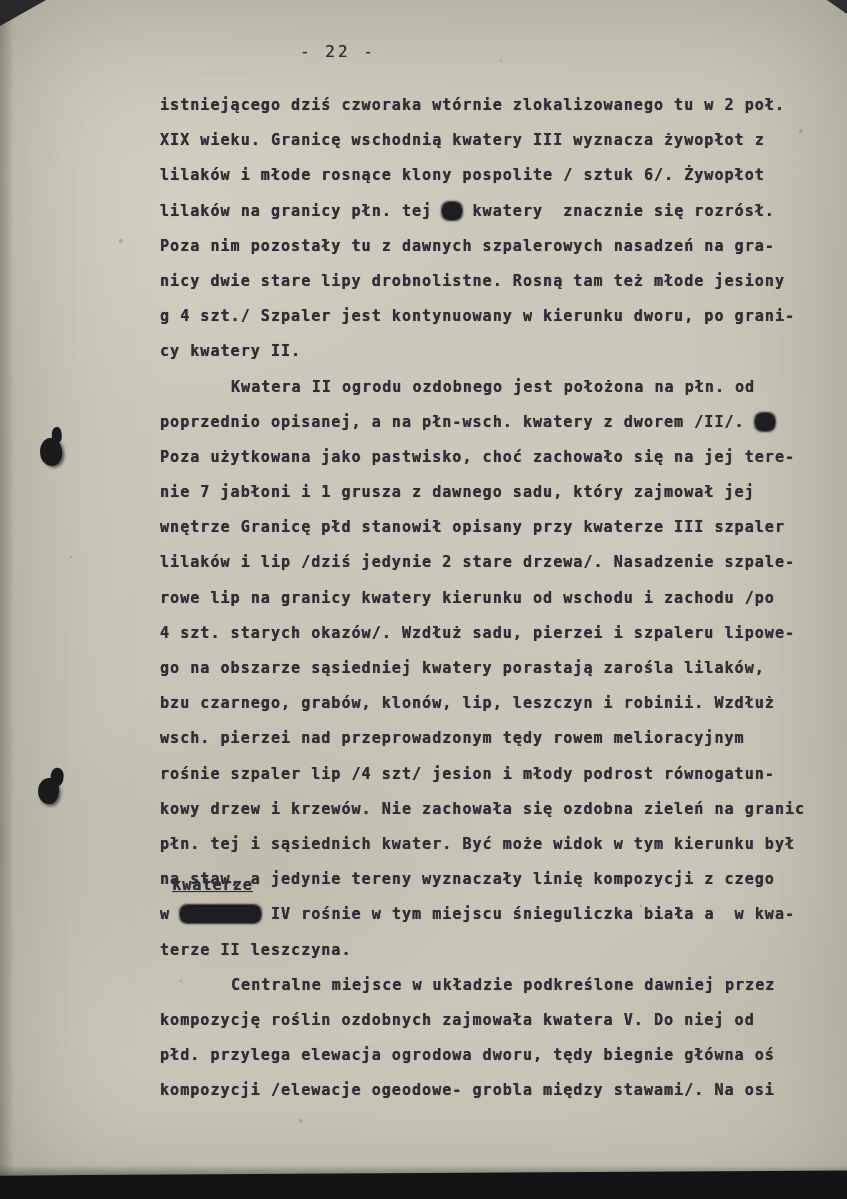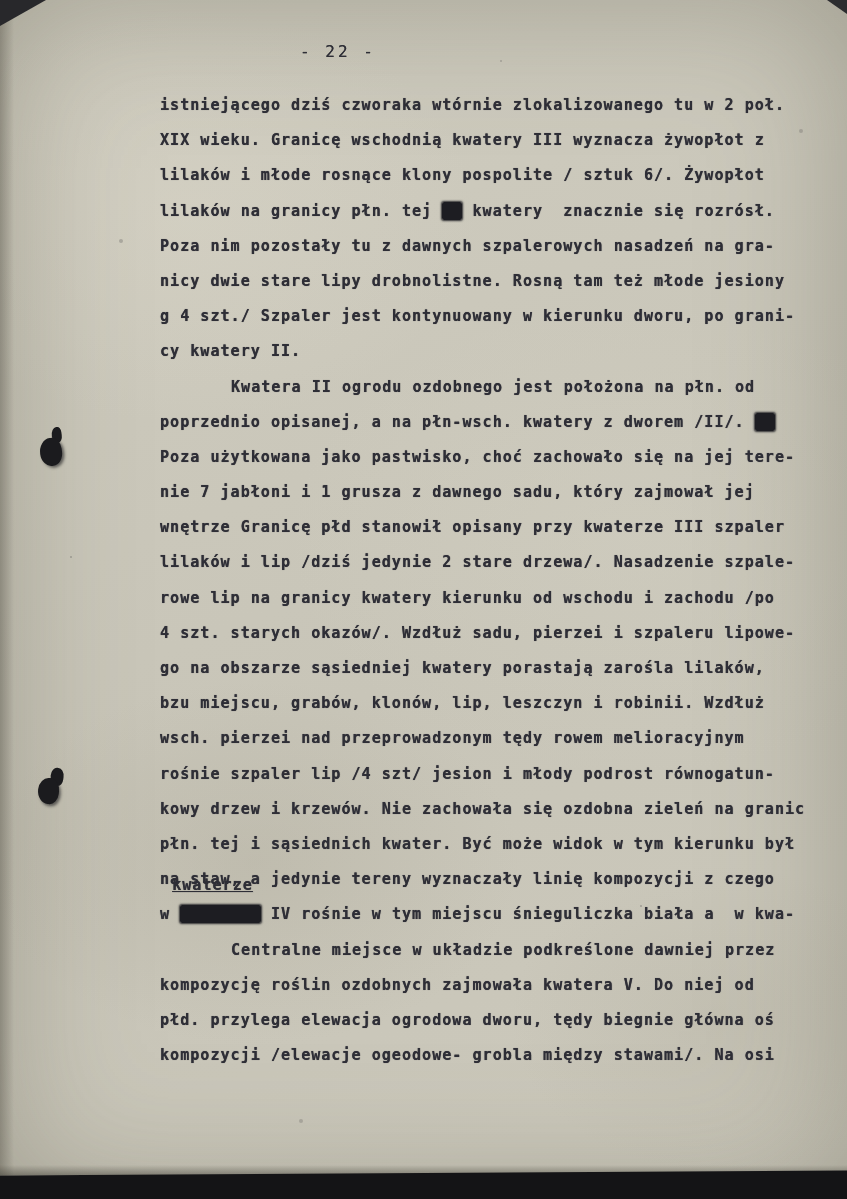--- a/index.html
+++ b/index.html
@@ -90,21 +90,21 @@
     letter-spacing:1.05px;
     text-shadow:0 0 0.7px rgba(42,42,52,0.8), 0.4px 0.4px 0 rgba(42,42,52,0.25);
   }
   .line{
     height:35.2px;line-height:35.2px;
     white-space:pre;
   }
   .indent{padding-left:71px;}
   .blot{
     background:#1d1d22;color:transparent;
-    border-radius:2px;
+    border-radius:7px;
     box-shadow:0 0 2px 1px rgba(29,29,34,0.9);
     text-shadow:none;
   }
   .correction{position:relative;display:inline-block;}
   .above{
     position:absolute;left:-8px;top:-22px;
     height:20px;line-height:20px;
     color:var(--ink);
     text-decoration:underline;
     white-space:pre;
@@ -128,27 +128,28 @@
     <div class="line">cy kwatery II.</div>
     <div class="line indent">Kwatera II ogrodu ozdobnego jest położona na płn. od</div>
     <div class="line"><span>poprzednio opisanej, a na płn-wsch. kwatery z dworem /II/. </span><span class="blot">kd</span><span></span></div>
     <div class="line">Poza użytkowana jako pastwisko, choć zachowało się na jej tere-</div>
     <div class="line">nie 7 jabłoni i 1 grusza z dawnego sadu, który zajmował jej</div>
     <div class="line">wnętrze Granicę płd stanowił opisany przy kwaterze III szpaler</div>
     <div class="line">lilaków i lip /dziś jedynie 2 stare drzewa/. Nasadzenie szpale-</div>
     <div class="line">rowe lip na granicy kwatery kierunku od wschodu i zachodu /po</div>
     <div class="line">4 szt. starych okazów/. Wzdłuż sadu, pierzei i szpaleru lipowe-</div>
     <div class="line">go na obszarze sąsiedniej kwatery porastają zarośla lilaków,</div>
-    <div class="line">bzu miejscu, grabów, klonów, lip, leszczyn i robinii. Wzdłuż</div>
+    <div class="line">bzu czarnego, grabów, klonów, lip, leszczyn i robinii. Wzdłuż</div>
     <div class="line">wsch. pierzei nad przeprowadzonym tędy rowem melioracyjnym</div>
     <div class="line">rośnie szpaler lip /4 szt/ jesion i młody podrost równogatun-</div>
     <div class="line">kowy drzew i krzewów. Nie zachowała się ozdobna zieleń na granic</div>
     <div class="line">płn. tej i sąsiednich kwater. Być może widok w tym kierunku był</div>
     <div class="line">na staw, a jedynie tereny wyznaczały linię kompozycji z czego</div>
     <div class="line"><span>w </span><span class="correction"><span class="above">kwaterze</span><span class="blot">kwaterze</span></span><span> IV rośnie w tym miejscu śnieguliczka biała a  w kwa-</span></div>
+    <div class="line">terze II leszczyna.</div>
     <div class="line indent">Centralne miejsce w układzie podkreślone dawniej przez</div>
     <div class="line">kompozycję roślin ozdobnych zajmowała kwatera V. Do niej od</div>
     <div class="line">płd. przylega elewacja ogrodowa dworu, tędy biegnie główna oś</div>
     <div class="line">kompozycji /elewacje ogeodowe- grobla między stawami/. Na osi</div>
   </div>
 
   <div class="hole hole-1"></div>
   <div class="hole hole-2"></div>
 
   <div class="speckles"></div>

